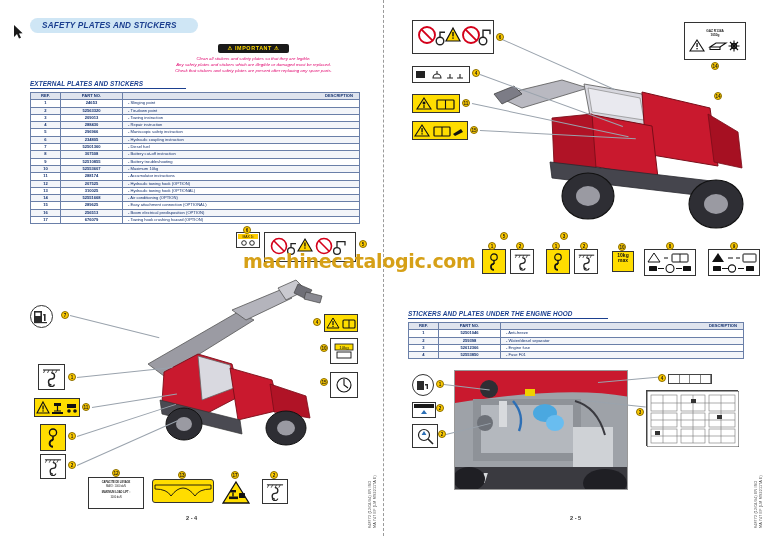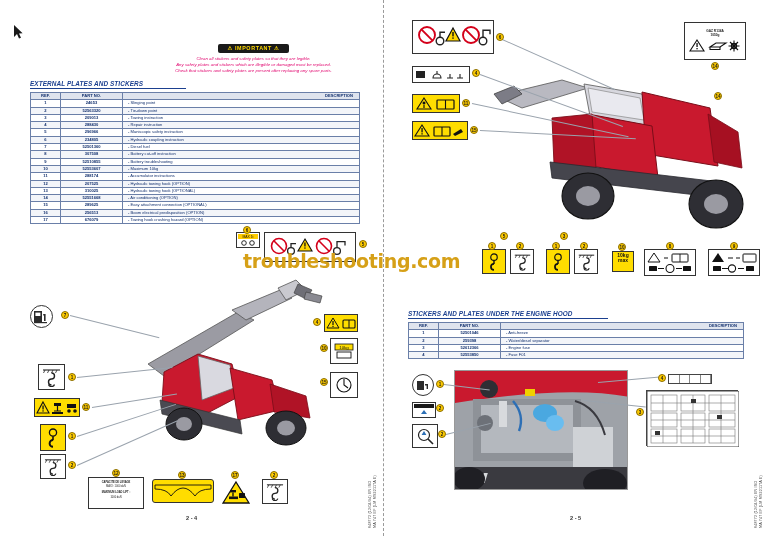--- a/index.html
+++ b/index.html
@@ -182,20 +182,21 @@
 <div id="viewer">
 
   <svg class="cursor" viewBox="0 0 9 14">
     <polygon points="0,0 0,12 3,9 5,13.5 7,12.7 5,8.4 8.6,8.2" fill="#1a1a1a"></polygon>
   </svg>
 
   <div class="gutter"></div>
 
   <div class="page page-left">
 
+    <div class="banner banner-main">SAFETY PLATES AND STICKERS</div>
 
     <div class="important-wrap">
       <div class="important-tag">⚠ IMPORTANT ⚠</div>
       <div class="important-lines">
         <div>Clean all stickers and safety plates so that they are legible.</div>
         <div>Any safety plates and stickers which are illegible or damaged must be replaced.</div>
         <div>Check that stickers and safety plates are present after replacing any spare parts.</div>
       </div>
     </div>
 
@@ -805,14 +806,14 @@
     <div class="leader" style="left:214px; top:382px; width:62px; transform:rotate(-5deg);"></div>
 
     <div class="folio" style="left:186px; top:515px;">2 - 5</div>
 
     <div class="sidecode" style="left:370px; top:528px;">
       <span>648772 (12/04/94) EN ISO</span>
       <span>MA 747 EF (LM MS3211TA E)</span>
     </div>
   </div>
 
-  <div class="watermark">troubleshooting.com</div>
+  <div class="watermark">machinecatalogic.com</div>
 </div>
 
 </body></html>

